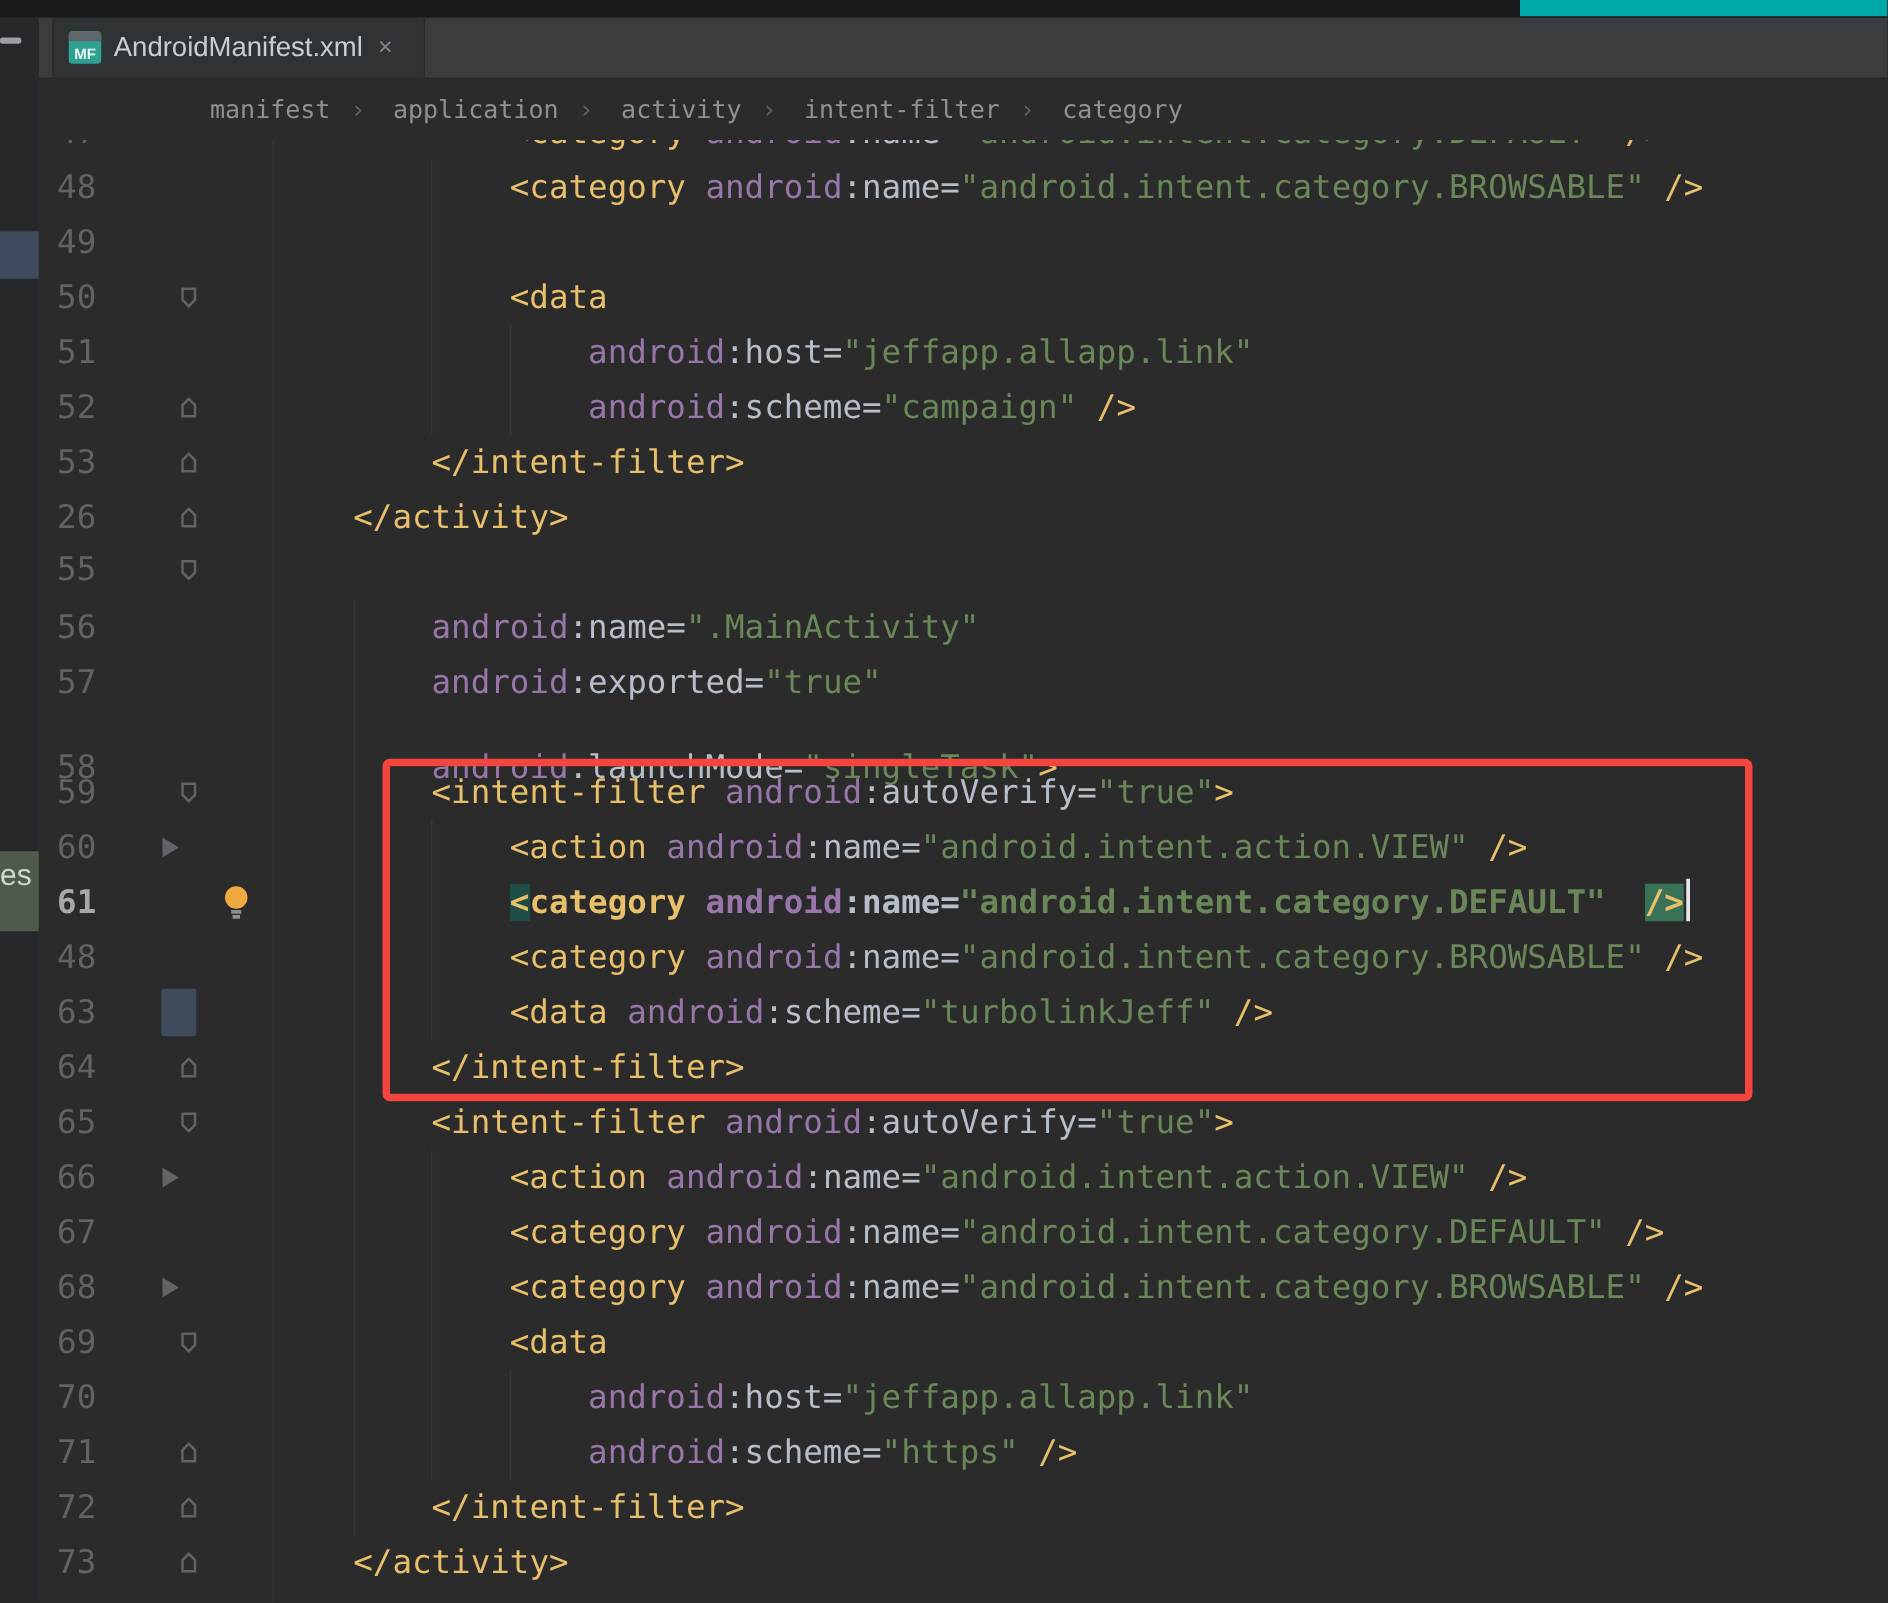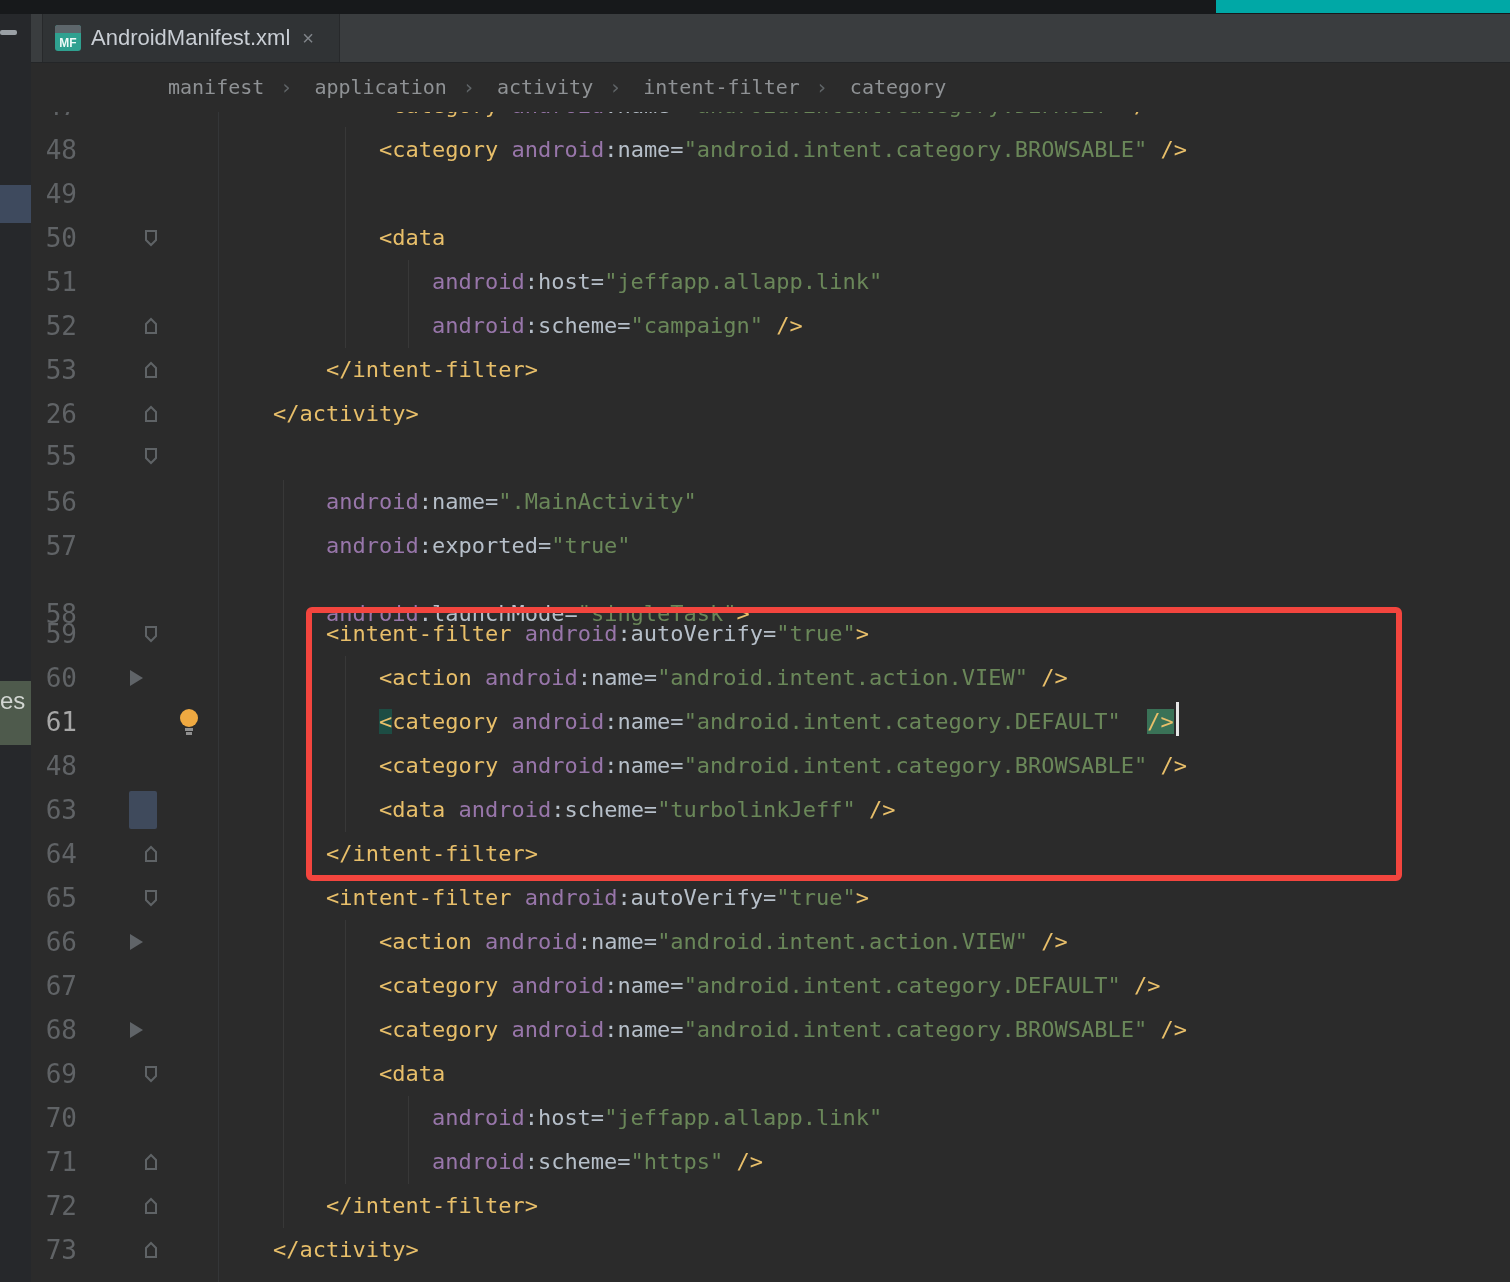--- a/index.html
+++ b/index.html
@@ -36,21 +36,21 @@
   .crumb-sep{margin-right:22px;color:#5f6467;}
   
   .editor{position:absolute;left:31px;top:62px;right:0;bottom:0;overflow:hidden;background:#2b2b2b;z-index:1;}
   .gutter-divider{position:absolute;left:187px;top:50px;bottom:0;width:1px;background:#343638;}
   .guide{position:absolute;width:1px;background:#383838;}
   .line{position:absolute;left:0;right:0;height:44px;}
   .lnum{position:absolute;left:0;top:0;width:46px;height:44px;line-height:44px;text-align:right;
     color:#606366;font-size:26px;}
   .lnum.cur{color:#a7a7a7;}
   .code{position:absolute;left:189px;top:0;height:44px;line-height:44px;white-space:pre;
-    font-size:22px;color:#a9b7c6;}
+    font-size:26px;color:#a9b7c6;}
   .tk-sp{color:#a9b7c6;}
   .tk-tag{color:#e8bf6a;}
   .tk-ns{color:#9876aa;}
   .tk-attr{color:#b6bfc9;}
   .tk-val{color:#6a8759;}
   .tk-taghl{color:#e8bf6a;background:#1d4d44;}
   .tk-taghl2{color:#e8bf6a;background:#3a7257;}
   .caret{display:inline-block;width:3px;height:34px;background:#e6e6e6;vertical-align:-7px;margin-left:2px;}
   
   .tri{position:absolute;left:99px;top:14px;width:0;height:0;
@@ -141,21 +141,21 @@
         <div class="fold"><svg width="16" height="18" viewBox="0 0 16 18">
             <path d="M3 2 h10 v9 l-5 5 l-5 -5 z" fill="none" stroke="#5f6366" stroke-width="2"></path>
           </svg></div>
         <div class="code"><span class="tk-sp">        </span><span class="tk-tag">&lt;intent-filter</span><span class="tk-sp"> </span><span class="tk-ns">android</span><span class="tk-attr">:autoVerify=</span><span class="tk-val">"true"</span><span class="tk-tag">&gt;</span></div>
       </div>
       <div class="line" style="top: 594px;">
         <div class="lnum">60</div>
         <div class="tri"></div>
         <div class="code"><span class="tk-sp">            </span><span class="tk-tag">&lt;action</span><span class="tk-sp"> </span><span class="tk-ns">android</span><span class="tk-attr">:name=</span><span class="tk-val">"android.intent.action.VIEW"</span><span class="tk-sp"> </span><span class="tk-tag">/&gt;</span></div>
       </div>
-      <div class="line" style="top: 638px;">
+      <div class="line" style="top: 638px; font-weight: bold;">
         <div class="lnum cur">61</div>
         <div class="bulb"><svg width="24" height="30" viewBox="0 0 24 30">
             <circle cx="12" cy="11" r="9" fill="#efa941"></circle>
             <rect x="8" y="21" width="8" height="3" fill="#8f8f8f"></rect>
             <rect x="9" y="25" width="6" height="3" fill="#8f8f8f"></rect>
           </svg></div>
         <div class="code"><span class="tk-sp">            </span><span class="tk-taghl">&lt;</span><span class="tk-tag">category</span><span class="tk-sp"> </span><span class="tk-ns">android</span><span class="tk-attr">:name=</span><span class="tk-val">"android.intent.category.DEFAULT"</span><span class="tk-sp">  </span><span class="tk-taghl2">/&gt;</span><span class="caret"></span></div>
       </div>
       <div class="line" style="top: 682px;">
         <div class="lnum">48</div>

